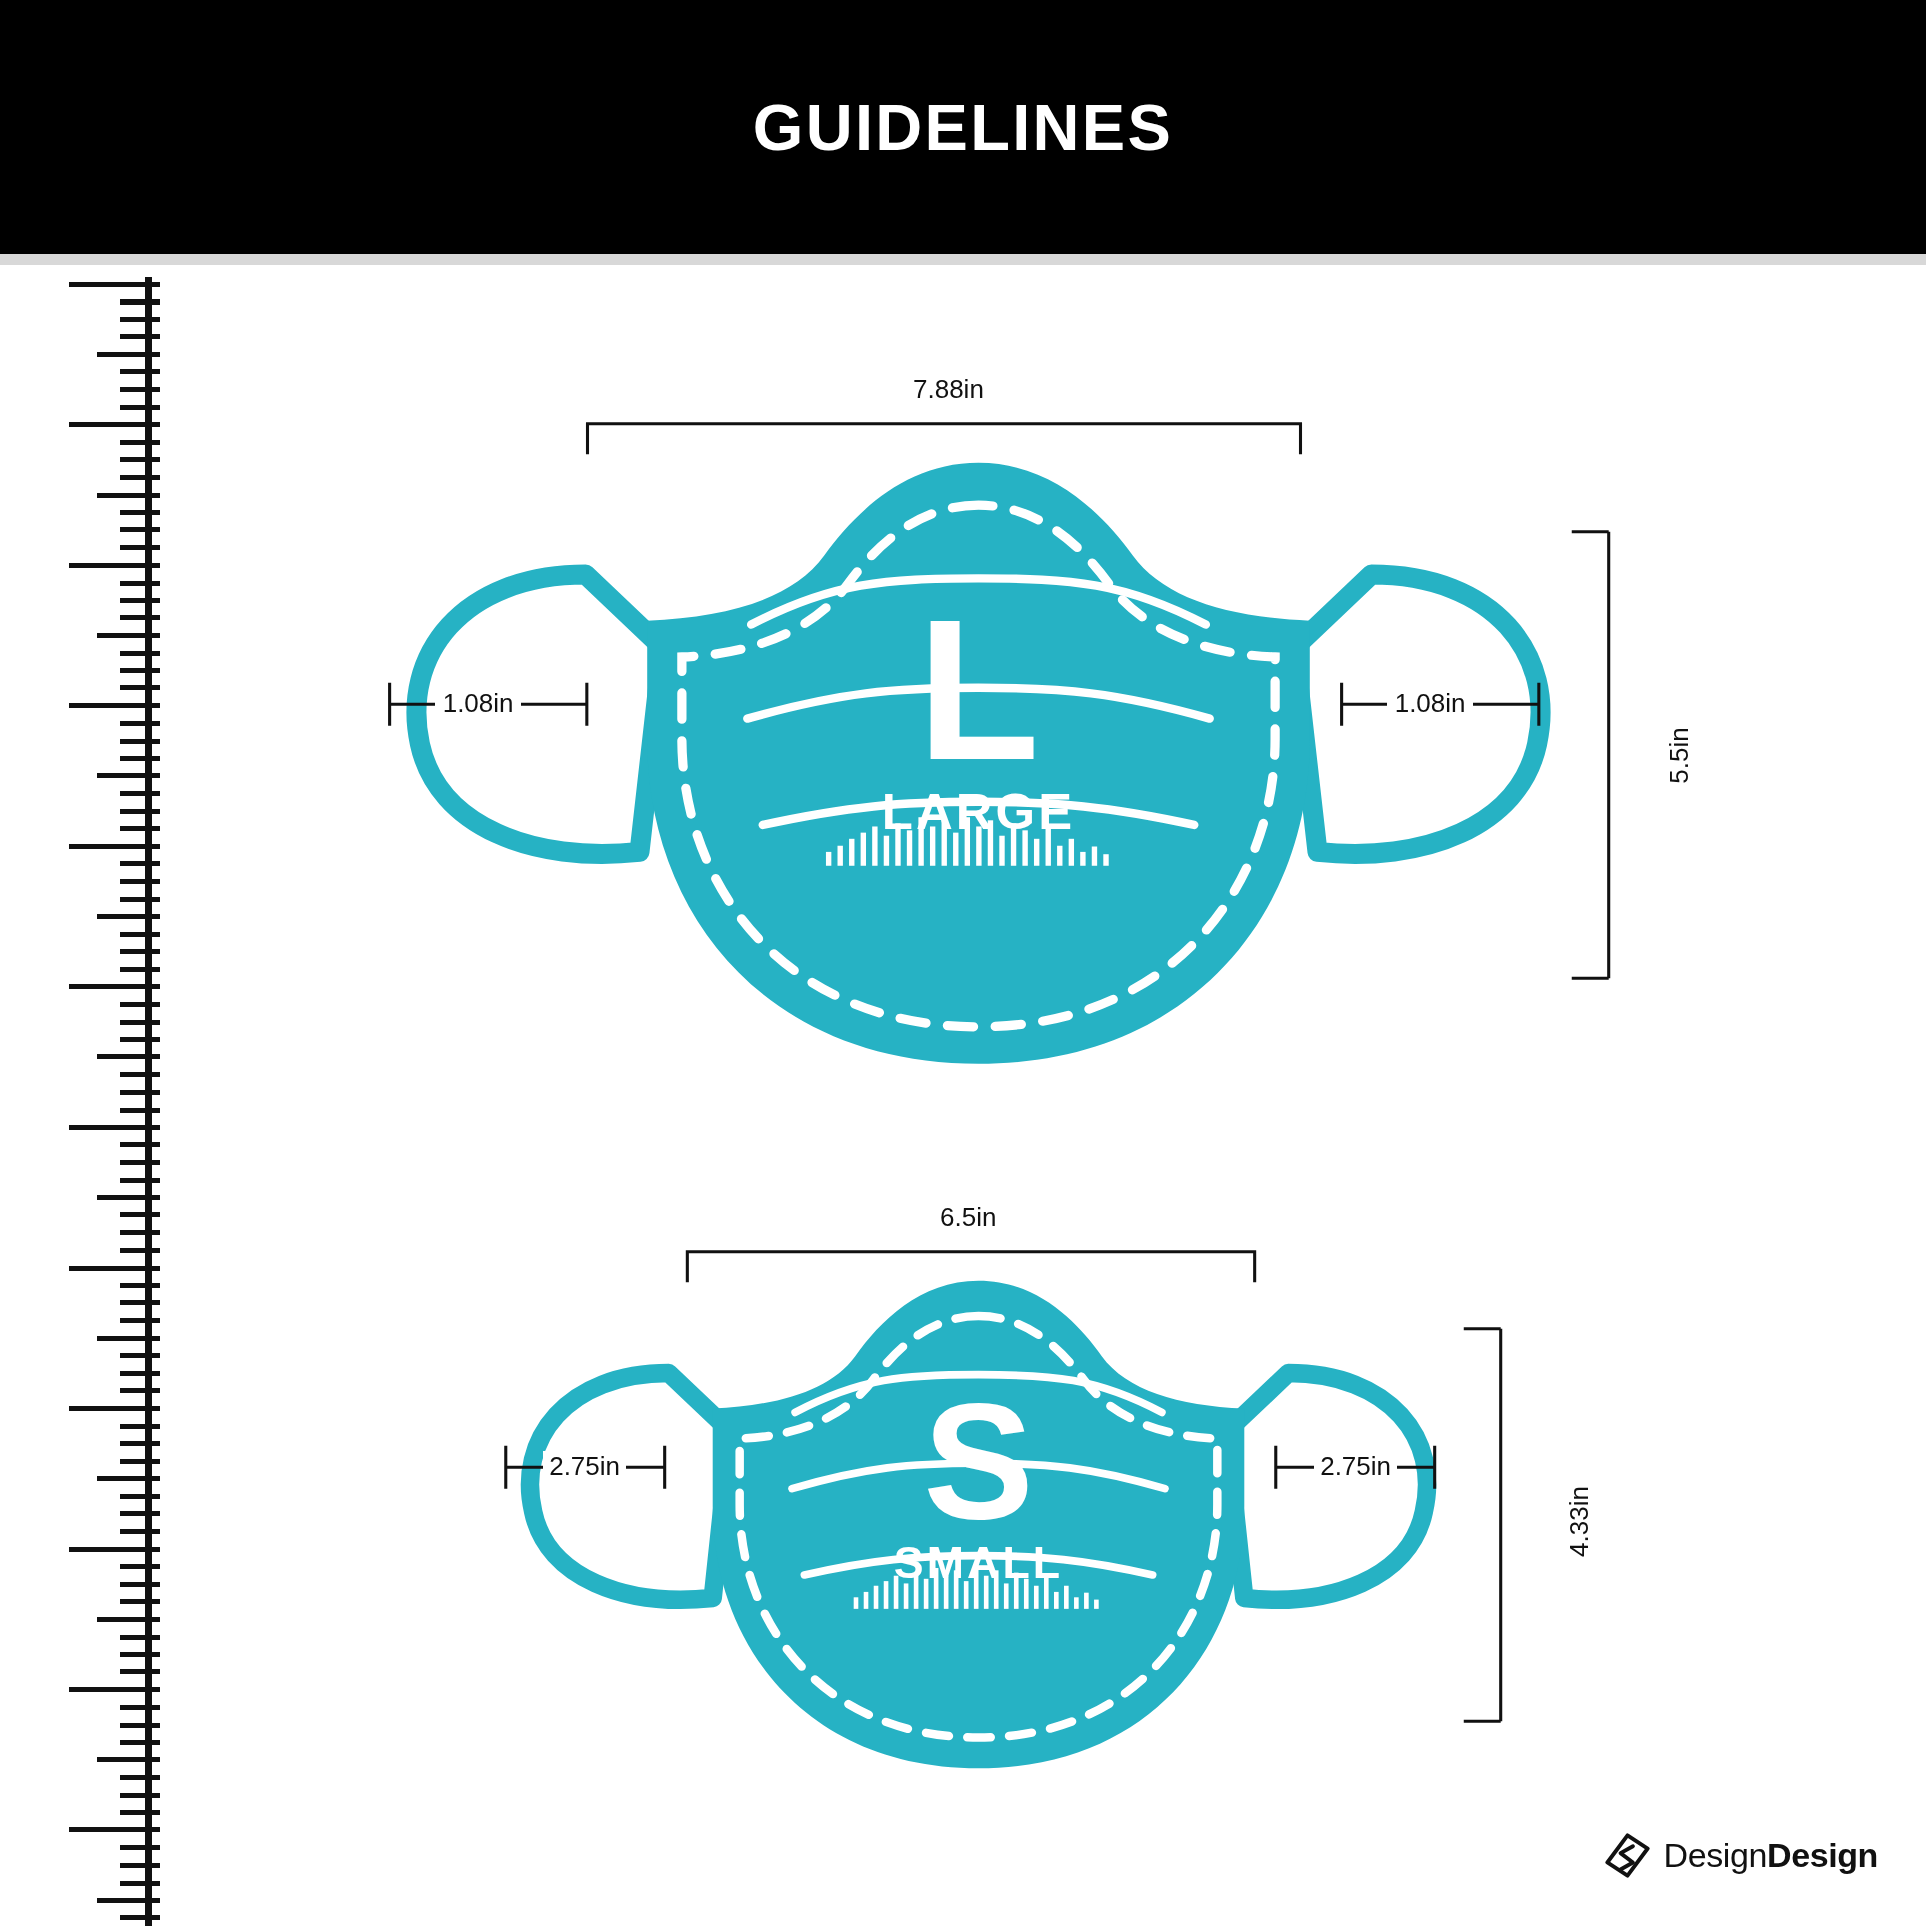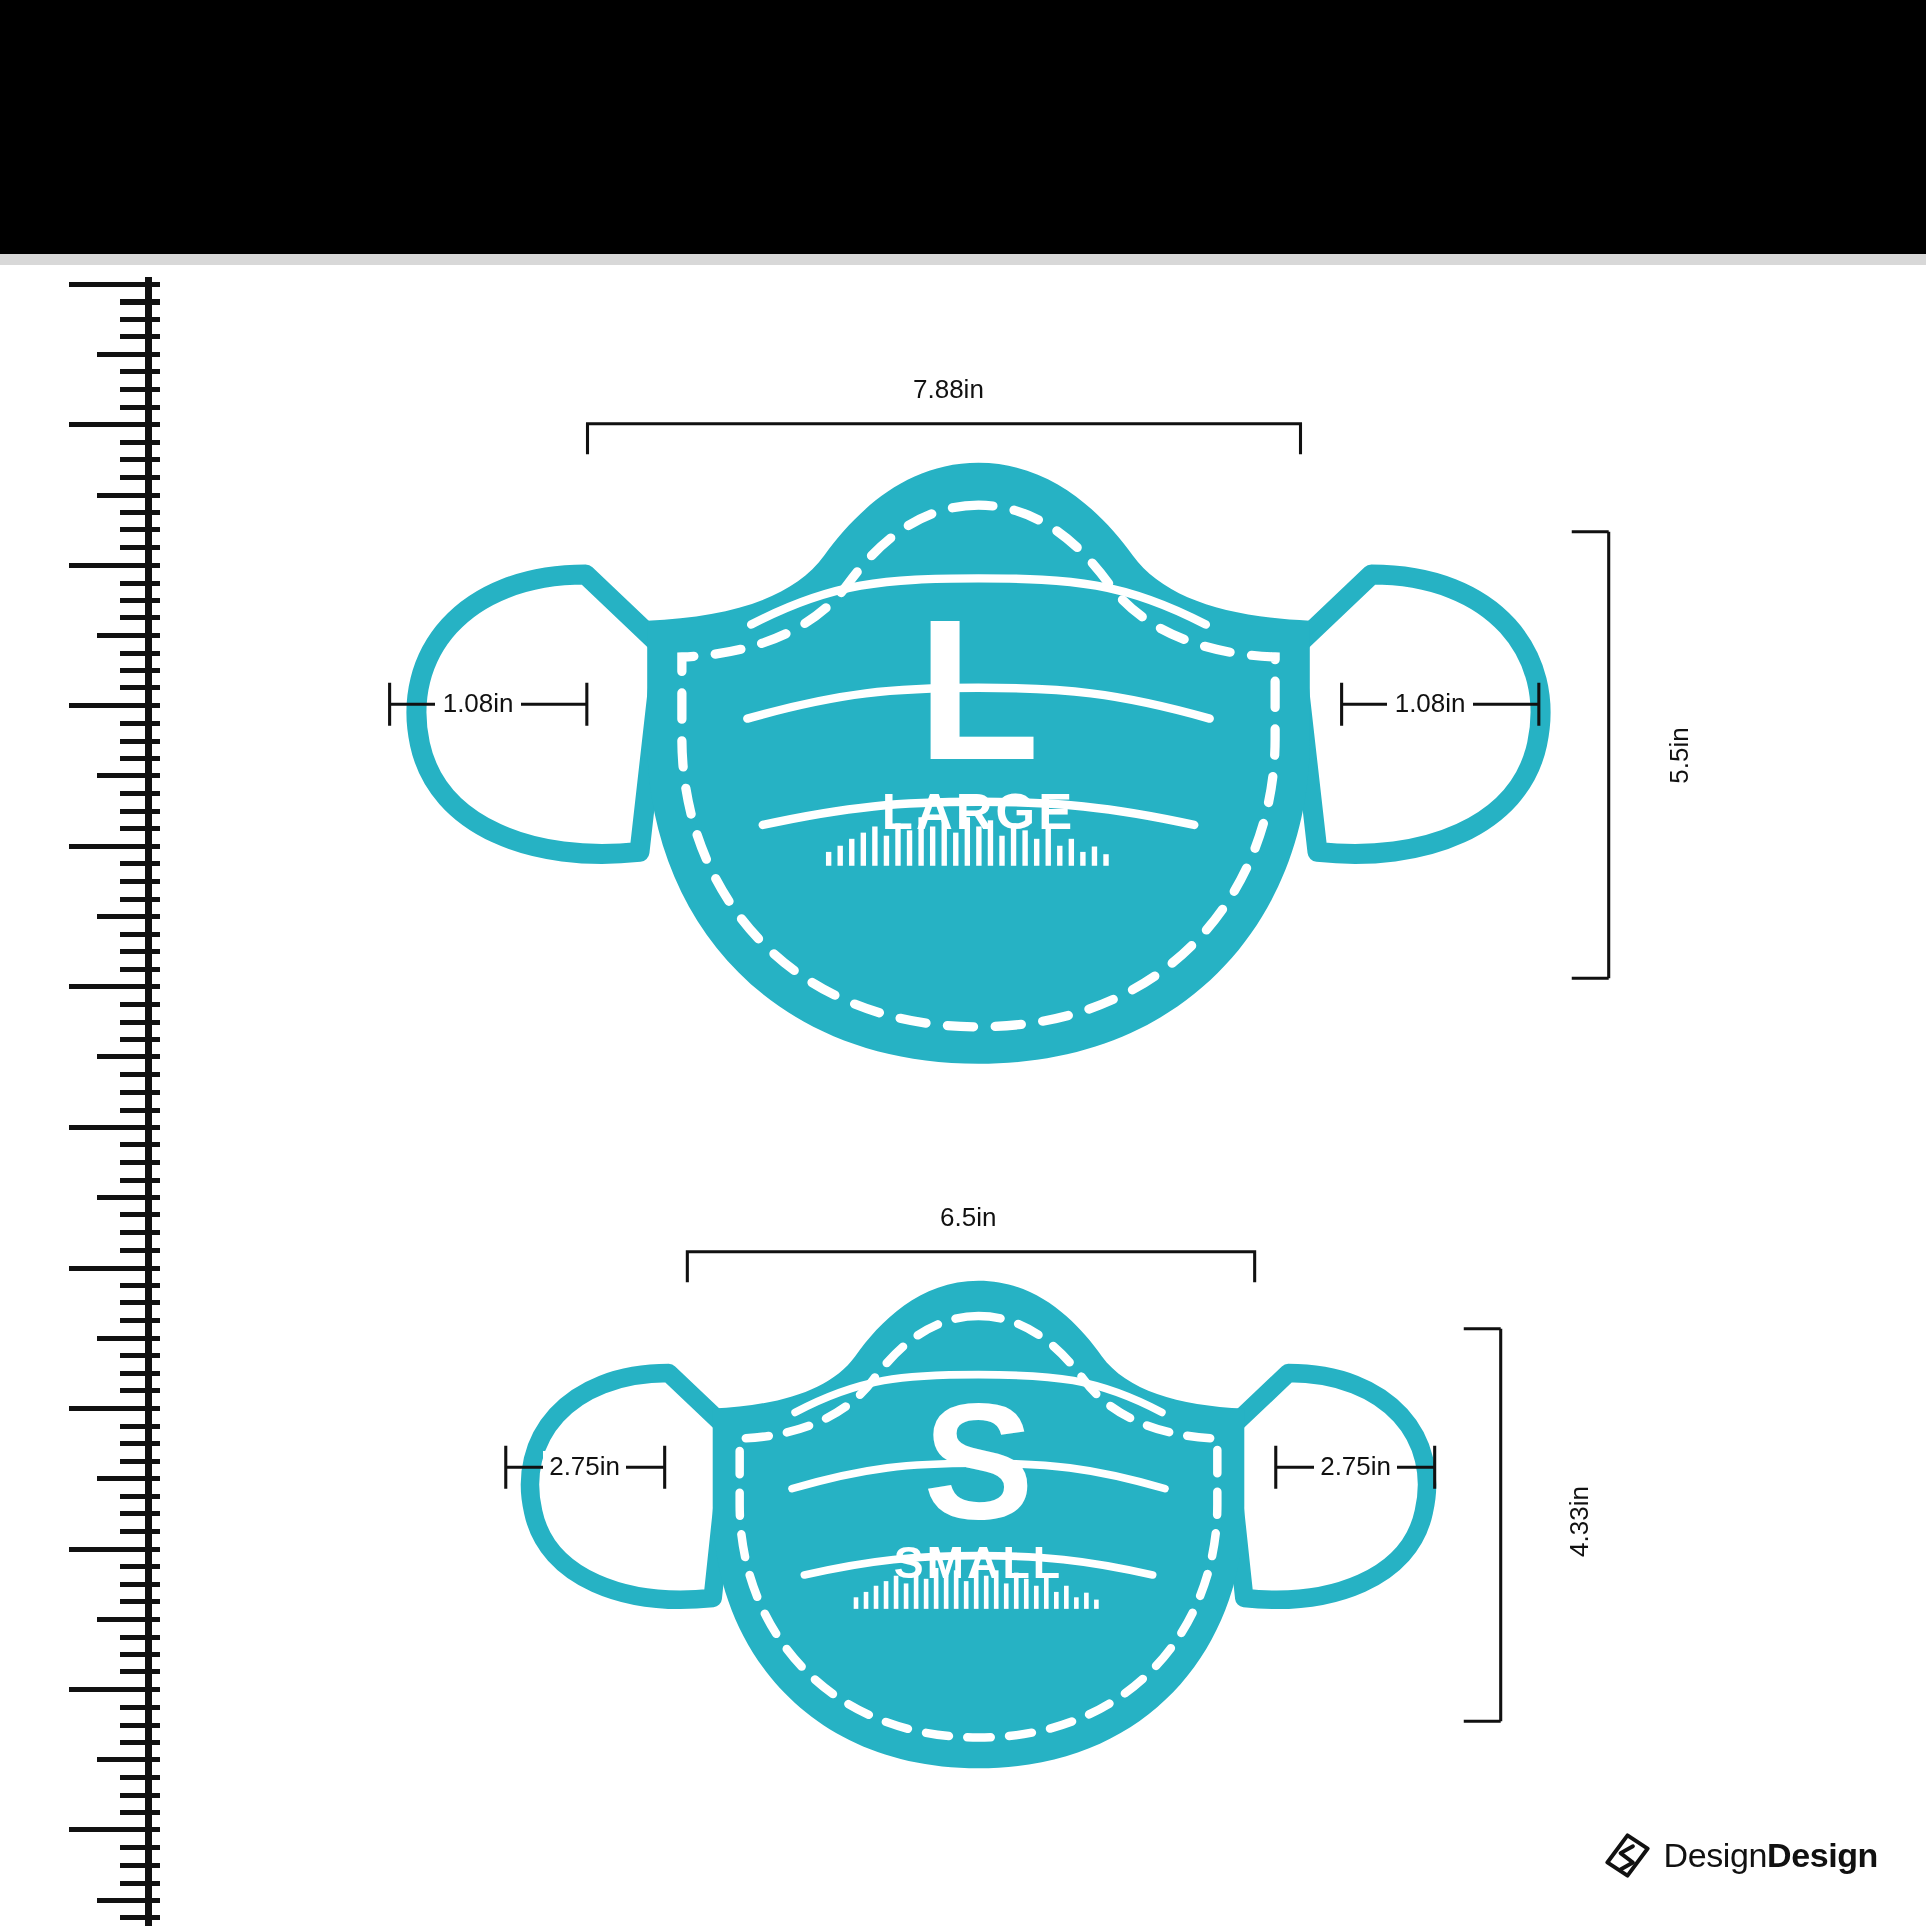--- a/index.html
+++ b/index.html
@@ -115,20 +115,21 @@
     font-size: 34px;
     color: #111111;
     letter-spacing: -0.4px;
   }
   .logo-text b { font-weight: 700; }
 </style>
 </head>
 <body>
 
 <div class="header">
+  <div class="header-line2">GUIDELINES</div>
 </div>
 <div class="header-rule"></div>
 
 <div class="canvas"></div>
 
 <div class="ruler">
   <div class="ruler-spine"></div>
   <div id="ruler-ticks">
       <div class="tick long" style="top: 4.6px;"></div>
       <div class="tick short" style="top: 22.3px;"></div>

